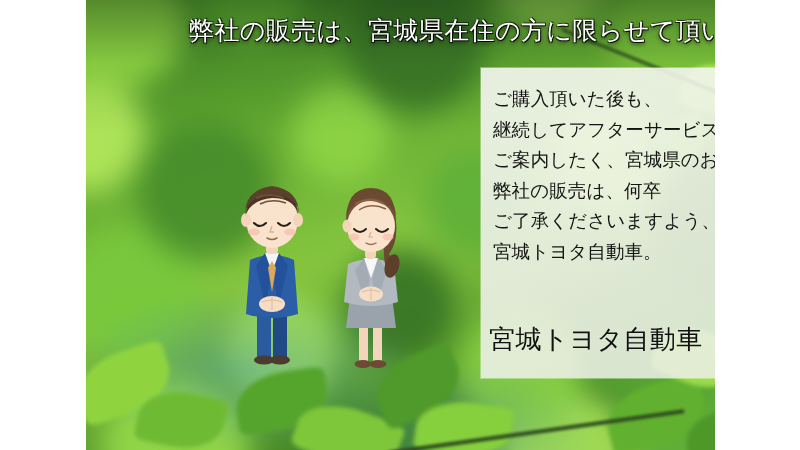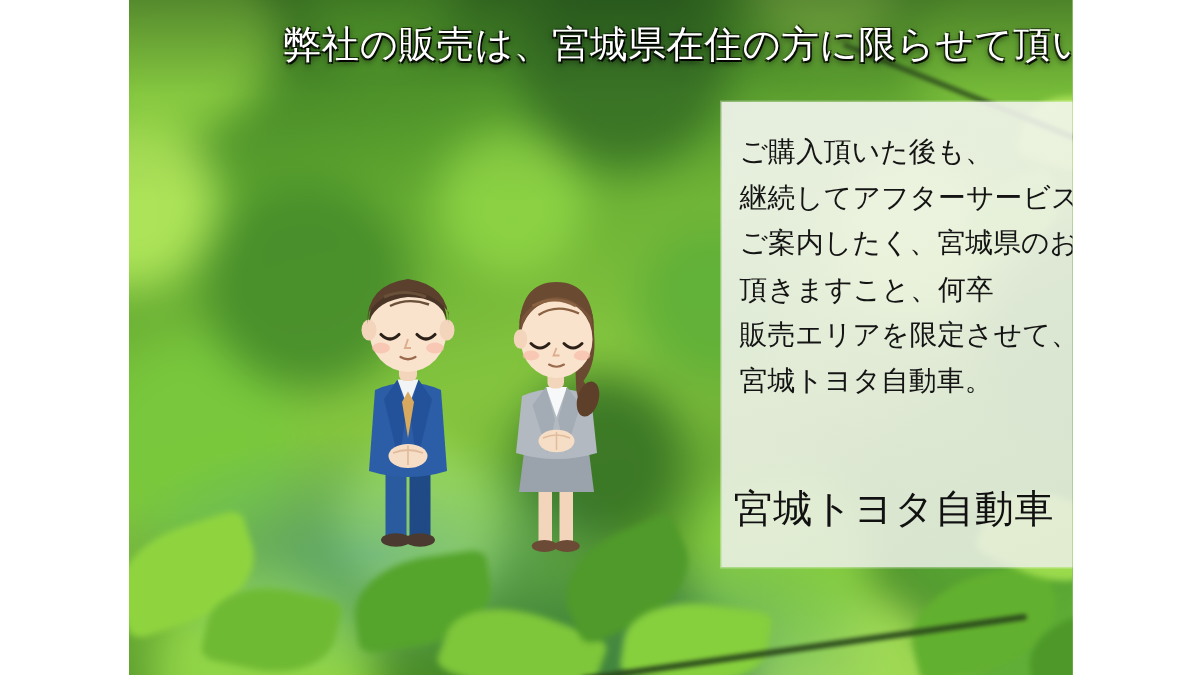--- a/index.html
+++ b/index.html
@@ -118,21 +118,21 @@
   #panel-text {
     position: absolute;
     left: 12px;
     top: 18px;
     width: 262px;
     color: #141414;
     font-size: 18.5px;
     line-height: 30.5px;
     letter-spacing: 0.1px;
   }
-  #panel-text .line { white-space: nowrap; }
+  #panel-text .line { white-space: nowrap; font-family: Liberation Mono, monospace; }
 
   
   #logo {
     position: absolute;
     left: 8px;
     bottom: 16px;
     display: flex;
     align-items: flex-end;
     gap: 9px;
   }
@@ -293,22 +293,22 @@
         </g>
       </svg>
     </div>
 
     <div id="panel">
 
       <div id="panel-text">
         <div class="line">ご購入頂いた後も、</div>
         <div class="line">継続してアフターサービスを</div>
         <div class="line">ご案内したく、宮城県のお客様に</div>
-        <div class="line">頂きますこと、何卒</div>
-        <div class="line">販売エリアを限定させて、</div>
+        <div class="line">弊社の販売は、何卒</div>
+        <div class="line">ご了承くださいますよう、</div>
         <div class="line">宮城トヨタ自動車。</div>
       </div>
 
       <div id="logo">
         <div id="logo-jp">宮城トヨタ自動車</div>
       </div>
 
     </div>
   </div>
 </div>

